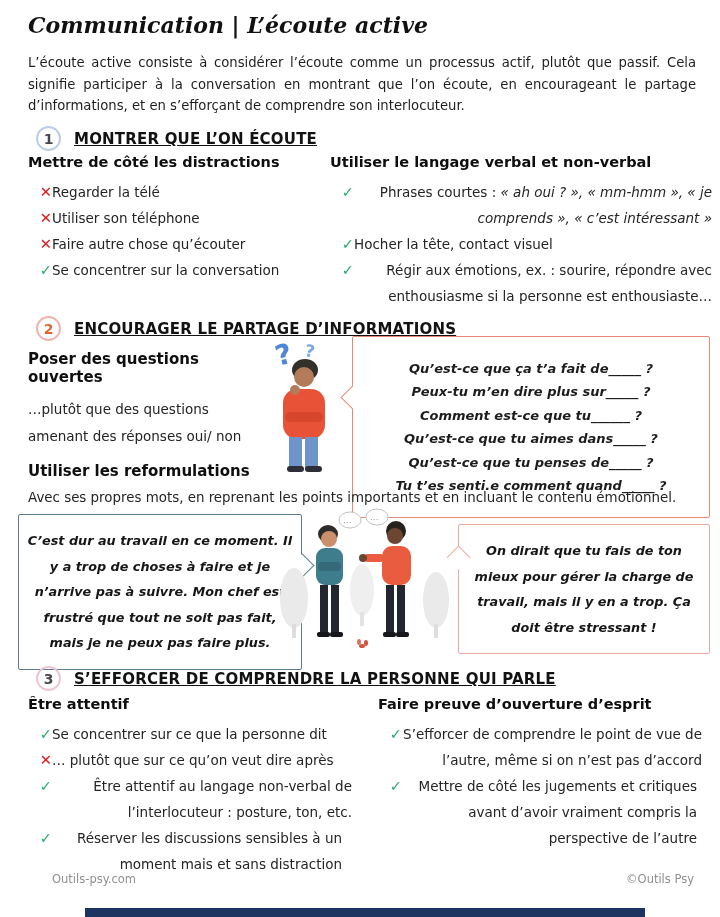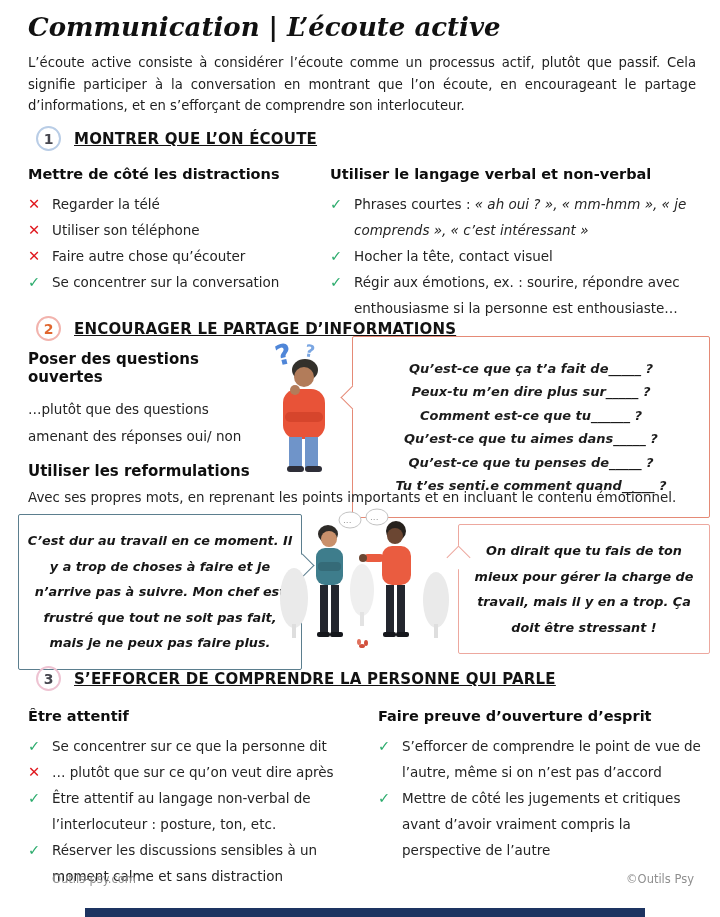--- a/index.html
+++ b/index.html
@@ -1,37 +1,37 @@
 <!DOCTYPE html>
 <html><head>
 <meta charset="utf-8">
 <style>
   html,body{margin:0;padding:0;background:#fff;}
   .page{position:relative;width:720px;height:917px;background:#ffffff;overflow:hidden;
         font-family:"DejaVu Sans",sans-serif;color:#222;}
   .abs{position:absolute;}
 
   .title{left:28px;top:12px;font-family:"DejaVu Serif",serif;font-style:italic;
-         font-weight:700;font-size:26px;color:#111;}
+         font-weight:700;font-size:22px;color:#111;}
   .intro{left:28px;top:52px;width:668px;font-size:13.2px;line-height:21.5px;
          text-align:justify;color:#1e1e1e;}
 
   .sec-header{display:flex;align-items:center;gap:13px;}
   .num{width:25px;height:25px;border-radius:50%;border:2px solid #b9cde6;box-sizing:border-box;
        display:flex;align-items:center;justify-content:center;font-size:14px;font-weight:700;color:#46464e;}
   .num.n2{border-color:#f2b3ad;color:#e0662e;}
   .num.n3{border-color:#eec3d2;color:#46464e;}
   .sec-title{font-weight:700;font-size:15px;color:#121212;letter-spacing:.2px;text-decoration:underline;}
 
   .cols{display:flex;}
   .col-l1{width:302px;flex:none;}
   .col-l3{width:350px;flex:none;}
   .col-r{flex:1;min-width:0;}
-  .subhead{font-weight:700;font-size:14.5px;color:#0e0e0e;margin-bottom:9px;margin-top:12px;}
-  .li{display:flex;align-items:flex-start;line-height:26px;font-size:13.5px;color:#242424;}
+  .subhead{font-weight:700;font-size:14.5px;color:#0e0e0e;margin-bottom:9px;}
+  .li{display:flex;align-items:flex-start;line-height:26px;font-size:13.5px;color:#242424;text-align:right;}
   .li-icon{width:24px;flex:none;font-weight:700;font-size:14.5px;line-height:26px;}
   .li-icon[data-icon="check"]{color:#2bab6c;}
   .li-icon[data-icon="check"]::before{content:"✓";}
   .li-icon[data-icon="cross"]{color:#e0191f;}
   .li-icon[data-icon="cross"]::before{content:"✕";}
   .li-text em{font-style:italic;}
 
   .s2-sub{font-weight:700;font-size:15px;color:#0e0e0e;margin-bottom:10px;}
   .s2-cap{font-size:13.5px;line-height:27px;color:#242424;margin-top:8px;}
 
@@ -204,21 +204,21 @@
       <div class="li">
         <span class="li-icon" data-icon="cross"></span>
         <span class="li-text">… plutôt que sur ce qu’on veut dire après</span>
       </div>
       <div class="li">
         <span class="li-icon" data-icon="check"></span>
         <span class="li-text" style="max-width:300px;">Être attentif au langage non-verbal de l’interlocuteur : posture, ton, etc.</span>
       </div>
       <div class="li">
         <span class="li-icon" data-icon="check"></span>
-        <span class="li-text" style="max-width:290px;">Réserver les discussions sensibles à un moment calme et sans distraction</span>
+        <span class="li-text" style="max-width:290px;">Réserver les discussions sensibles à un moment mais et sans distraction</span>
       </div>
     </div>
     <div class="col-r">
       <div class="subhead">Faire preuve d’ouverture d’esprit</div>
       <div class="li">
         <span class="li-icon" data-icon="check"></span>
         <span class="li-text" style="max-width:300px;">S’efforcer de comprendre le point de vue de l’autre, même si on n’est pas d’accord</span>
       </div>
       <div class="li">
         <span class="li-icon" data-icon="check"></span>

